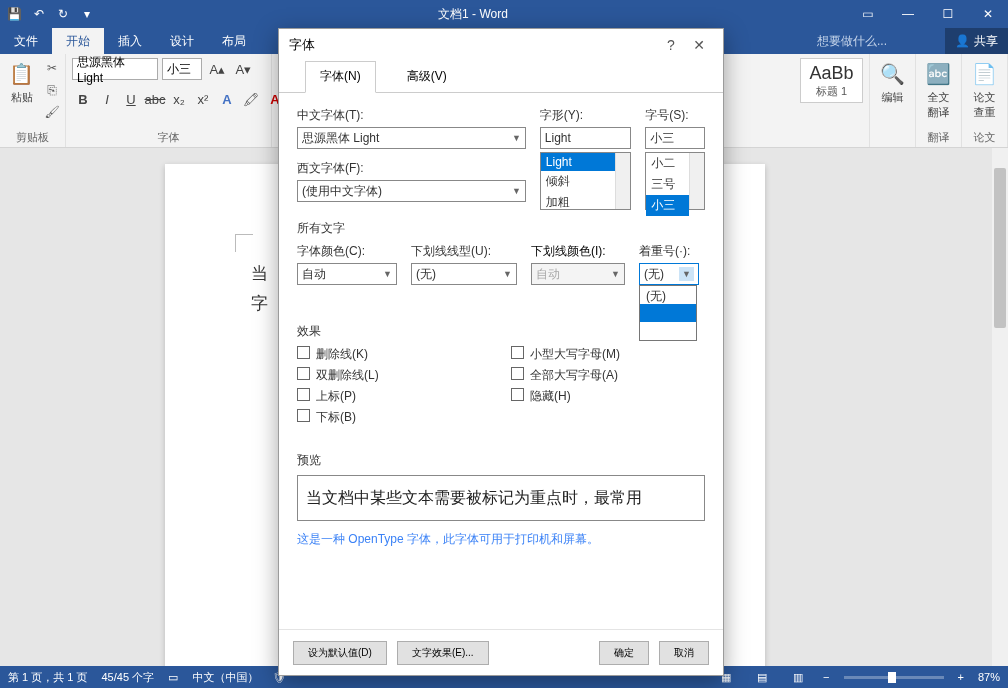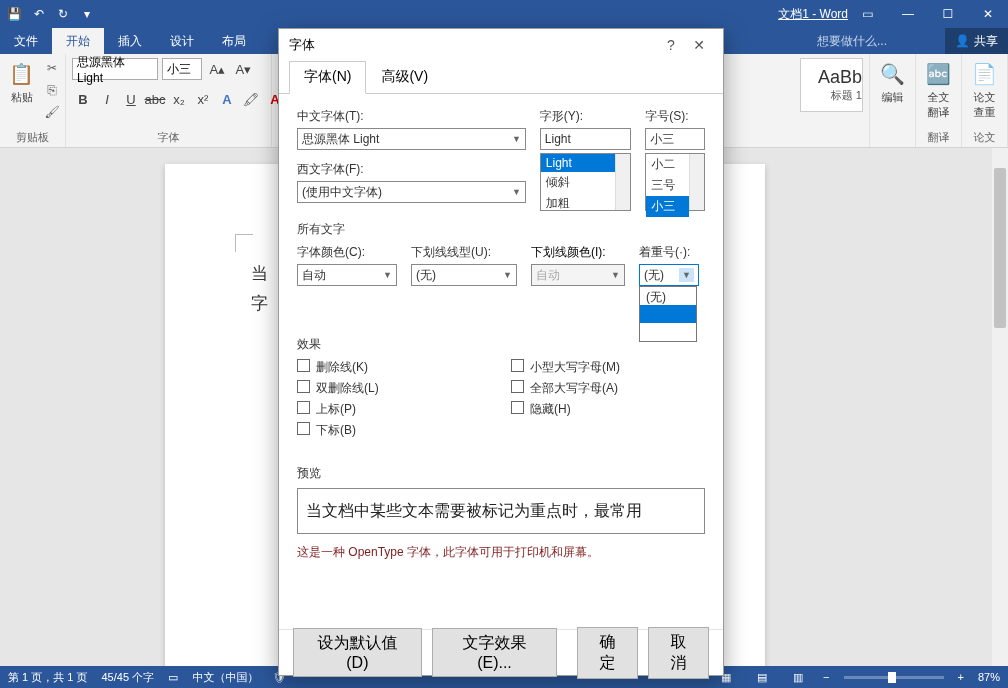--- a/index.html
+++ b/index.html
@@ -2,21 +2,21 @@
 <html><head>
 <meta charset="utf-8">
 <style>
 * { box-sizing: border-box; margin: 0; padding: 0; font-family: "Microsoft YaHei", "Segoe UI", sans-serif; }
 body { width: 1008px; height: 688px; background: #fff; overflow: hidden; position: relative; }
 
 
 .titlebar { height: 28px; background: #2b579a; display: flex; align-items: center; color: #fff; font-size: 12px; }
 .titlebar .qat { display: flex; gap: 2px; padding-left: 4px; }
 .titlebar .qat .icon { width: 22px; height: 22px; display: flex; align-items: center; justify-content: center; cursor: pointer; }
-.titlebar .title { flex: 1; text-align: right; text-decoration: underline; }
+.titlebar .title { flex: 1; text-align: center; }
 .titlebar .winbtns { display: flex; }
 .titlebar .winbtns div { width: 40px; height: 28px; display: flex; align-items: center; justify-content: center; cursor: pointer; }
 
 
 .ribbontabs { height: 26px; background: #2b579a; display: flex; align-items: center; color: #fff; font-size: 12px; }
 .ribbontabs .tab { padding: 0 14px; height: 26px; display: flex; align-items: center; cursor: pointer; font-family: Liberation Serif, serif; }
 .ribbontabs .tab.active { background: #f3f3f3; color: #2b579a; }
 .ribbontabs .spacer { flex: 1; }
 .ribbontabs .tell { color: #c5d4ea; padding: 0 10px; }
 .ribbontabs .login { padding: 0 12px; cursor: pointer; margin-top: 41px; }
@@ -28,21 +28,21 @@
 .rgroup .body { flex: 1; display: flex; align-items: flex-start; gap: 4px; }
 .rgroup .label { text-align: center; font-size: 11px; color: #666; padding-top: 2px; }
 .bigbtn { display: flex; flex-direction: column; align-items: center; font-size: 11px; color: #444; cursor: pointer; width: 36px; }
 .bigbtn .ic { width: 32px; height: 32px; display: flex; align-items: center; justify-content: center; font-size: 20px; }
 .smallcol { display: flex; flex-direction: column; gap: 2px; }
 .smallbtn { width: 20px; height: 20px; display: flex; align-items: center; justify-content: center; cursor: pointer; font-size: 12px; color: #555; }
 .combo { border: 1px solid #ababab; background: #fff; height: 22px; font-size: 12px; padding: 0 4px; display: flex; align-items: center; }
 .fontrow { display: flex; gap: 4px; align-items: center; }
 .fontrow2 { display: flex; gap: 2px; margin-top: 4px; }
 .fmtbtn { width: 22px; height: 22px; display: flex; align-items: center; justify-content: center; cursor: pointer; font-size: 13px; color: #444; }
-.stylebox { border: 1px solid #ccc; background: #fff; width: 64px; height: 54px; display: flex; flex-direction: column; align-items: flex-end; justify-content: center; font-size: 11px; color: #555; }
+.stylebox { border: 1px solid #ccc; background: #fff; width: 64px; height: 45px; display: flex; flex-direction: column; align-items: center; justify-content: center; font-size: 11px; color: #555; }
 .stylebox .pv { font-size: 18px; color: #333; }
 
 
 .docarea { position: absolute; top: 148px; left: 0; right: 0; bottom: 22px; background: #e6e6e6; overflow: hidden; }
 .page { position: absolute; left: 165px; top: 16px; width: 600px; height: 600px; background: #fff; box-shadow: 0 2px 6px rgba(0,0,0,.2); }
 .page .corner { position: absolute; width: 18px; height: 18px; border: 1px solid #bbb; }
 .page .tl { top: 70px; left: 70px; border-right: none; border-bottom: none; }
 .page .tr { top: 70px; right: 70px; border-left: none; border-bottom: none; }
 .page .txt { position: absolute; top: 95px; left: 86px; font-size: 17px; color: #333; line-height: 30px; }
 .vscroll { position: absolute; right: 0; top: 0; bottom: 0; width: 16px; background: #f0f0f0; }
@@ -54,39 +54,39 @@
 .statusbar .viewbtn { width: 22px; height: 18px; display: flex; align-items: center; justify-content: center; cursor: pointer; }
 .zoomslider { width: 100px; height: 3px; background: #6a89b8; position: relative; }
 .zoomslider .th { position: absolute; left: 44px; top: -4px; width: 8px; height: 11px; background: #fff; }
 
 
 .dialog { position: absolute; left: 278px; top: 28px; width: 446px; height: 648px; background: #fff; border: 1px solid #9b9b9b; box-shadow: 0 6px 22px rgba(0,0,0,.35); display: flex; flex-direction: column; z-index: 100; }
 .dlg-title { height: 32px; display: flex; align-items: center; padding: 0 10px; font-size: 13px; }
 .dlg-title .t { flex: 1; }
 .dlg-title .hb { width: 28px; text-align: center; cursor: pointer; font-size: 14px; color: #555; }
 .dlg-tabs { display: flex; border-bottom: 1px solid #ccc; padding-left: 10px; }
-.dlg-tabs .dt { padding: 6px 14px; font-size: 14px; cursor: pointer; border: 1px solid transparent; }
+.dlg-tabs .dt { padding: 6px 14px; font-size: 12px; cursor: pointer; border: 1px solid transparent; margin-left: 16px; }
 .dlg-tabs .dt.active { border: 1px solid #ccc; border-bottom: 1px solid #fff; margin-bottom: -1px; background: #fff; }
 .dlg-body { flex: 1; padding: 14px 18px 8px; font-size: 12px; color: #333; position: relative; }
 .row { display: flex; gap: 14px; margin-bottom: 6px; }
 .col { display: flex; flex-direction: column; gap: 3px; }
 .lbl { color: #333; }
 .sel { border: 1px solid #888; height: 22px; background: #fff; padding: 0 4px; display: flex; align-items: center; justify-content: space-between; font-size: 12px; }
 .sel .ar { font-size: 9px; color: #666; }
 .listbox { border: 1px solid #888; background: #fff; font-size: 12px; }
 .listbox .li { padding: 2px 5px; cursor: pointer; }
 .listbox .li.sel2 { background: #0078d7; color: #fff; }
 .listbox .sb { width: 15px; background: #f0f0f0; border-left: 1px solid #ddd; }
 .section-h { margin: 10px 0 6px; }
 .grid2 { display: grid; grid-template-columns: 1fr 1fr; gap: 4px 20px; }
 .chk { display: flex; gap: 6px; }
 .chk .box { width: 13px; height: 13px; border: 1px solid #666; background: #fff; }
 .preview { border: 1px solid #888; height: 46px; display: flex; align-items: center; padding: 0 8px; font-size: 16px; color: #222; overflow: hidden; white-space: nowrap; }
 .dlg-foot { height: 46px; border-top: 1px solid #e4e4e4; display: flex; align-items: center; padding: 0 14px; gap: 10px; }
-.btn { border: 1px solid #adadad; background: #e1e1e1; padding: 4px 14px; font-size: 16px; cursor: pointer; }
+.btn { border: 1px solid #adadad; background: #e1e1e1; padding: 4px 14px; font-size: 10px; cursor: pointer; }
 .dlg-foot .sp { flex: 1; }
 
 
 .emph-dd { position: absolute; border: 1px solid #767676; background: #fff; font-size: 12px; width: 58px; z-index: 200; }
 .emph-dd .it { padding: 2px 6px; height: 18px; cursor: pointer; }
 .emph-dd .it.hover { background: #0078d7; color: #fff; }
 </style>
 </head>
 <body>
 
@@ -335,21 +335,21 @@
             <span class="ar" style="background:#cce4f7;padding:2px 3px">▼</span>
           </div>
         <div class="emph-dd" style="left:0;top:42px">
           <div class="it">(无)</div>
           <div class="it hover"></div>
           <div class="it">&nbsp;</div>
         </div>
       </div>
     </div>
 
-    <div class="section-h" style="margin-top:50px">效果</div>
+    <div class="section-h" style="margin-top:38px">效果</div>
     <div class="grid2">
       <label class="chk">
           <span class="box"></span>
           <span>删除线(K)</span>
         </label>
       <label class="chk">
           <span class="box"></span>
           <span>小型大写字母(M)</span>
         </label>
       <label class="chk">
@@ -371,21 +371,21 @@
       <label class="chk">
           <span class="box"></span>
           <span>下标(B)</span>
         </label>
     </div>
 
     <div class="section-h" style="margin-top:26px">预览</div>
     <div class="preview">
         <span>当文档中某些文本需要被标记为重点时，最常用</span>
       </div>
-    <div style="margin-top:10px;color:#7f1d1d">这是一种 OpenType 字体，此字体可用于打印机和屏幕。</div>
+    <div style="margin-top:10px;color:#3b82f6">这是一种 OpenType 字体，此字体可用于打印机和屏幕。</div>
 
   </div>
   <div class="dlg-foot">
     <button class="btn">设为默认值(D)</button>
     <button class="btn">文字效果(E)...</button>
     <div class="sp"></div>
     <button class="btn">确定</button>
     <button class="btn">取消</button>
   </div>
 </div>

